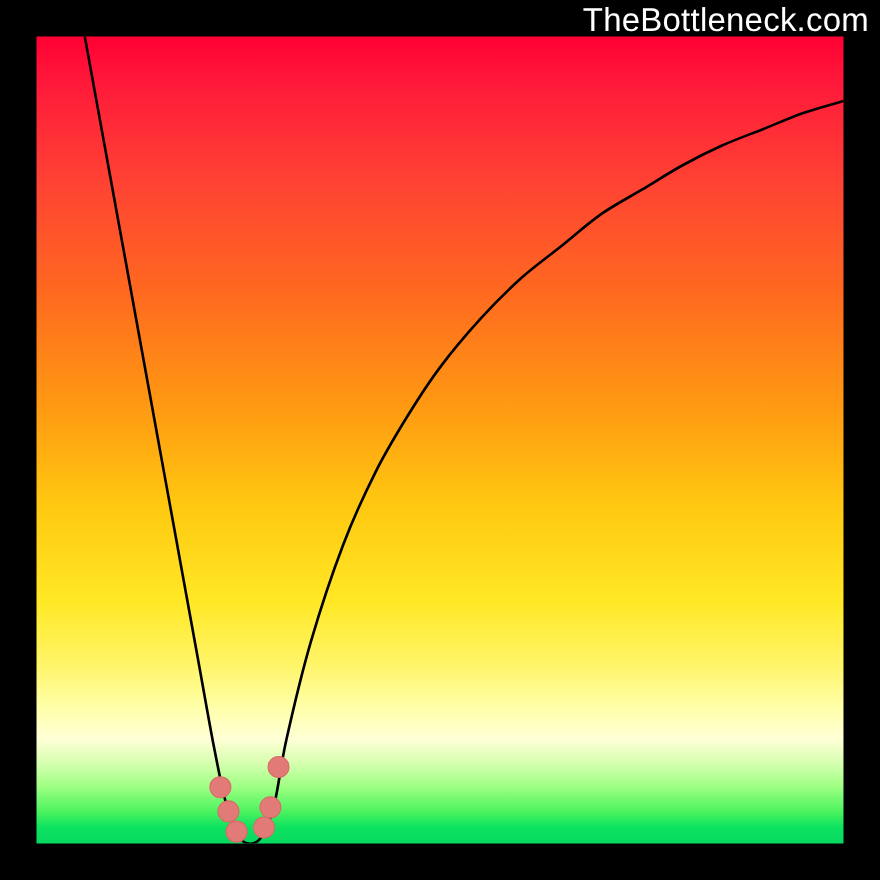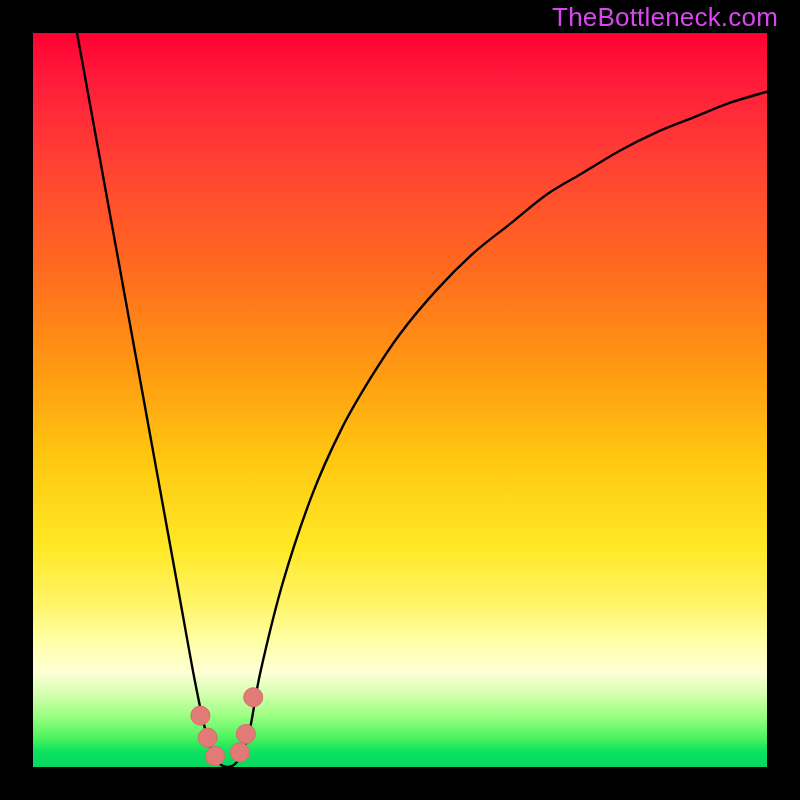--- a/index.html
+++ b/index.html
@@ -48,23 +48,23 @@
       #d6ffb0 90%,
       #9cff82 93%,
       #4cf35e 96%,
       #0be260 98%,
       #08d860 100%
     );
   }
   .watermark {
     position: absolute;
     top: 2px;
-    right: 22px;
-    color: #d946ef;
-    font-size: 26px;
+    right: 10px;
+    color: #ffffff;
+    font-size: 30px;
     font-weight: 400;
     letter-spacing: 0.2px;
     user-select: none;
   }
   svg.curve {
     position: absolute;
     left: 0;
     top: 0;
     width: 100%;
     height: 100%;

